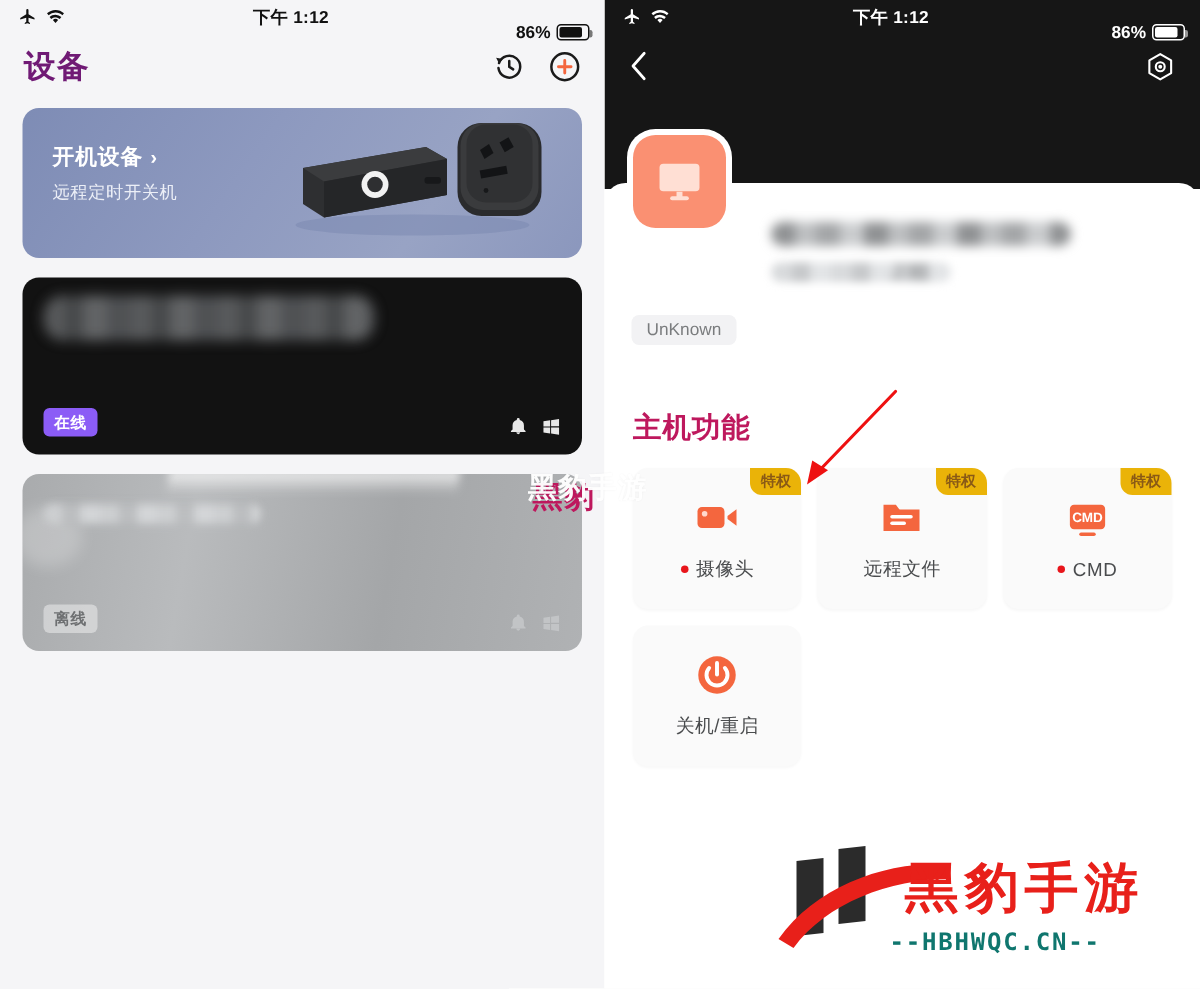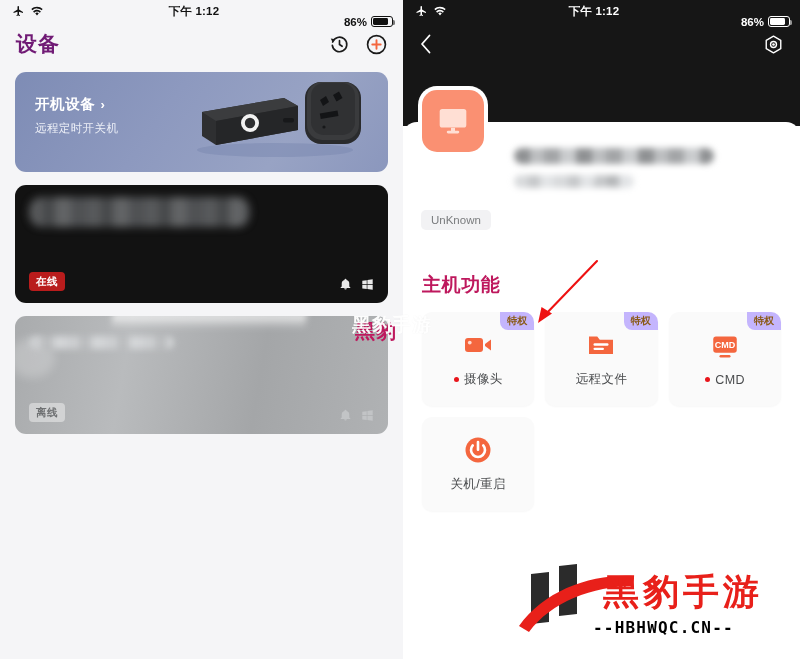--- a/index.html
+++ b/index.html
@@ -78,21 +78,21 @@
   .blurname.off {
     width: 42%; height: 13px; margin-top: 8px;
     background: repeating-linear-gradient(90deg,#cfd1d3 0 12px,#bcbec0 12px 24px,#d6d8da 24px 38px);
     filter: blur(3px);
   }
   .dcard-bottom { display: flex; align-items: flex-end; justify-content: space-between; }
   .badge {
     display: inline-block; font-size: 10.5px; padding: 2.5px 7px; border-radius: 4px;
     font-weight: bold; letter-spacing: .5px;
   }
-  .badge.on { background: #b91c1c; color: #fff; }
+  .badge.on { background: #8b5cf6; color: #fff; }
   .badge.off { background: rgba(255,255,255,.42); color: #6e7072; }
   .card-icons { display: flex; align-items: center; gap: 9px; }
   .glyph-on { color: #e8e8e8; }
   .glyph-off { color: #c2c4c6; }
 
   .offline-shine {
     position: absolute; left: 26%; top: -3px; width: 52%; height: 16px;
     background: linear-gradient(180deg, rgba(255,255,255,.85), rgba(255,255,255,0));
     filter: blur(3px); transform: skewX(-6deg);
   }
@@ -151,21 +151,21 @@
   .fcard {
     position: relative; background: #fafafa; border-radius: 10px;
     height: 94px; display: flex; flex-direction: column;
     align-items: center; justify-content: center; gap: 11px;
     box-shadow: 0 1px 2px rgba(0,0,0,.035);
   }
   .fcard-label { font-size: 12.5px; color: #4a4c4e; display: flex; align-items: center; gap: 5px; letter-spacing:.4px; }
   .reddot { width: 5.5px; height: 5.5px; border-radius: 50%; background: #e8151b; display:inline-block; }
   .priv-badge {
     position: absolute; right: 0px; top: 0px;
-    background: #c4b5fd; color: #8a5a16; font-size: 10px;
+    background: #eab308; color: #8a5a16; font-size: 10px;
     padding: 2px 7px; border-radius: 0 10px 0 8px; font-weight: bold;
   }
   .ficon { width: 30px; height: 30px; display:flex; align-items:center; justify-content:center; }
 
   
   .annot-arrow { position: absolute; left: 525px; top: 265px; pointer-events: none; }
 
   
   .wm-center {
     position: absolute; left: 352px; top: 312px;
@@ -177,21 +177,21 @@
     position: absolute; right: 6px; top: 318px;
     font-size: 20px; font-weight: bold; color: #be185d;
     letter-spacing: 1px; z-index: 6;
   }
   .logo-wrap {
     position: absolute; left: 512px; top: 563px; width: 280px; height: 86px; z-index: 8;
   }
   .logo-cn {
     position: absolute; left: 78px; top: 58px;
     font-family: "DejaVu Sans Mono", monospace;
-    font-size: 16px; font-weight: bold; color: #000000; letter-spacing: 1.2px;
+    font-size: 16px; font-weight: bold; color: #0f766e; letter-spacing: 1.2px;
   }
   .logo-han {
     position: absolute; left: 88px; top: 8px;
     font-size: 36px; font-weight: bold; color: #e8201a; letter-spacing: 4px;
     font-family: "Liberation Sans", sans-serif;
   }
 </style>
 </head>
 <body>
 

